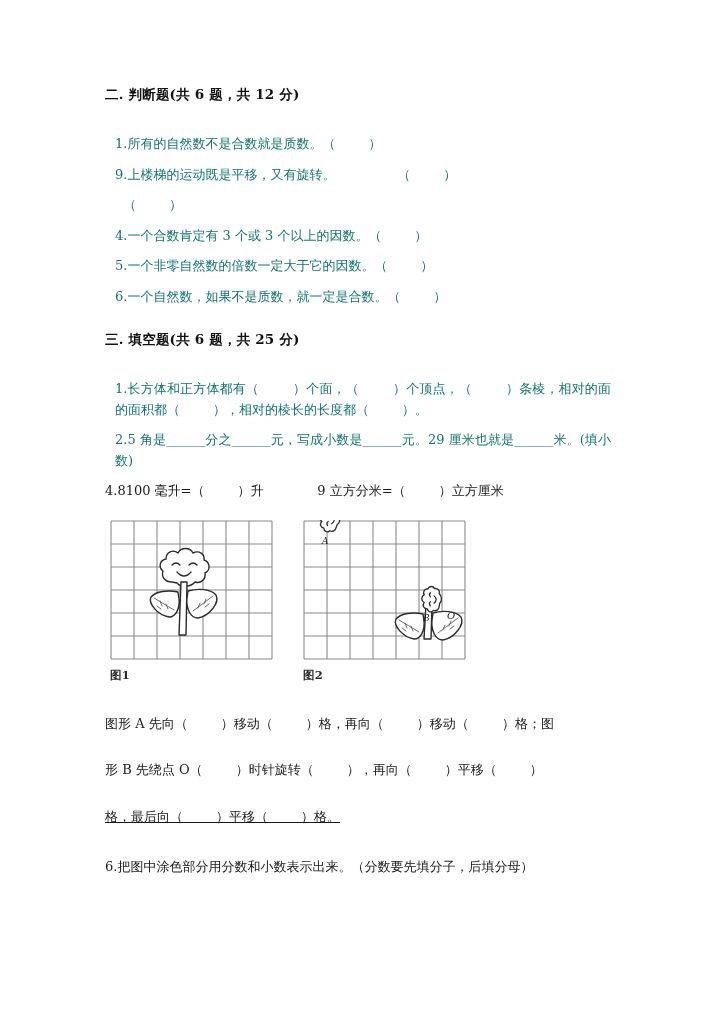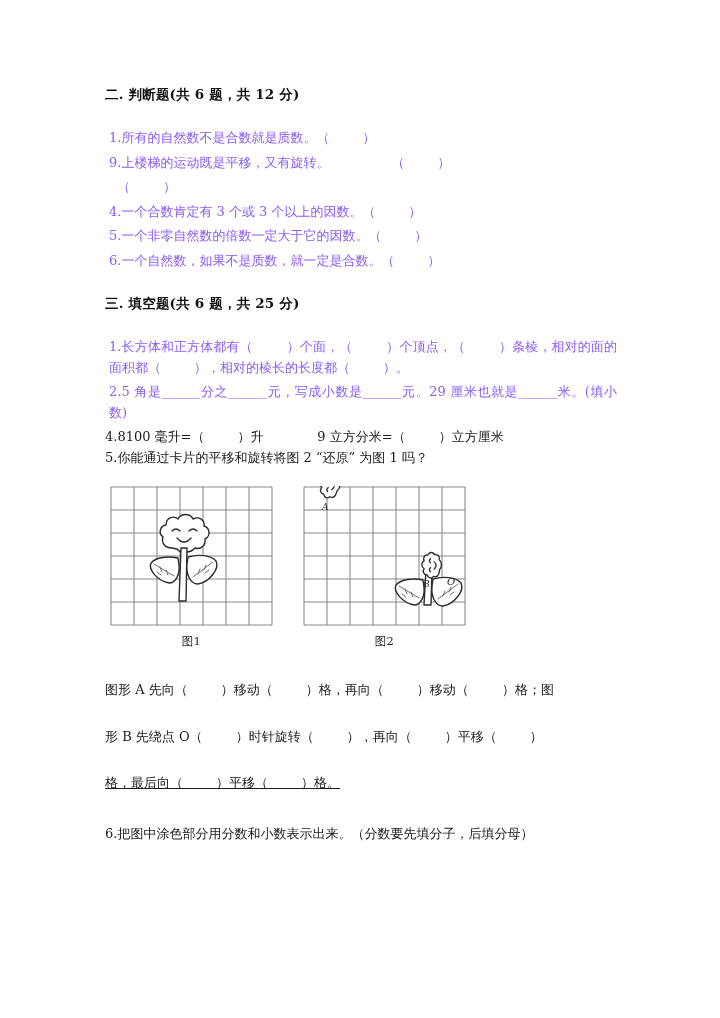--- a/index.html
+++ b/index.html
@@ -36,22 +36,22 @@
     margin: 0 0 14px 0;
     line-height: 20px;
     color: #111;
   }
   .block {
     margin: 0 0 22px 0;
   }
   .q-line {
     font-size: 13px;
     line-height: 20.5px;
-    margin: 4px;
-    color: #8b5cf6;
+    margin: 10px;
+    color: #0f766e;
     text-align: justify;
     text-justify: inter-ideograph;
     white-space: pre-wrap;
   }
   .q-para {
     font-size: 13px;
     line-height: 20.5px;
     margin: 0;
     color: #1b1b1b;
     white-space: pre-wrap;
@@ -70,26 +70,26 @@
     top: 0;
   }
   .fig1 { left: 5px; }
   .fig2 { left: 198px; }
 
   .grid-wrap {
     position: relative;
   }
   .grid-svg { display: block; }
   .fig-caption {
-    text-align: center;
     font-size: 11.5px;
     line-height: 14px;
     margin-top: 8px;
     color: #2a2a2a;
     letter-spacing: 0.3px;
+    font-weight: bold;
   }
 
   .art {
     position: absolute;
     left: 0; top: 0;
     pointer-events: none;
   }
 
   .move-block {
     margin-top: 26px;
@@ -123,21 +123,20 @@
       <div class="q-line">5.一个非零自然数的倍数一定大于它的因数。（        ）</div>
       <div class="q-line">6.一个自然数，如果不是质数，就一定是合数。（        ）</div>
     </div>
 
     <div class="block">
       <div class="section-heading">三. 填空题(共 6 题，共 25 分)</div>
       <div class="spacer-6"></div>
       <div class="q-line">1.长方体和正方体都有（        ）个面，（        ）个顶点，（        ）条棱，相对的面的面积都（        ），相对的棱长的长度都（        ）。</div>
       <div class="q-line">2.5 角是______分之______元，写成小数是______元。29 厘米也就是______米。(填小数)</div>
       <div class="q-para">4.8100 毫升=（        ）升             9 立方分米=（        ）立方厘米</div>
-      <div class="q-para">5.你能通过卡片的平移和旋转将图 2 “还原” 为图 1 吗？</div>
 
       <div class="figures">
 
         <div class="figure fig1">
           <div class="grid-wrap">
             <svg class="grid-svg" width="163" height="140" viewBox="0 0 163 140">
               <g stroke="#8a8a8a" stroke-width="1.1" fill="none">
                 <line x1="1" y1="1" x2="162" y2="1"></line>
                 <line x1="1" y1="24" x2="162" y2="24"></line>
                 <line x1="1" y1="47" x2="162" y2="47"></line>

